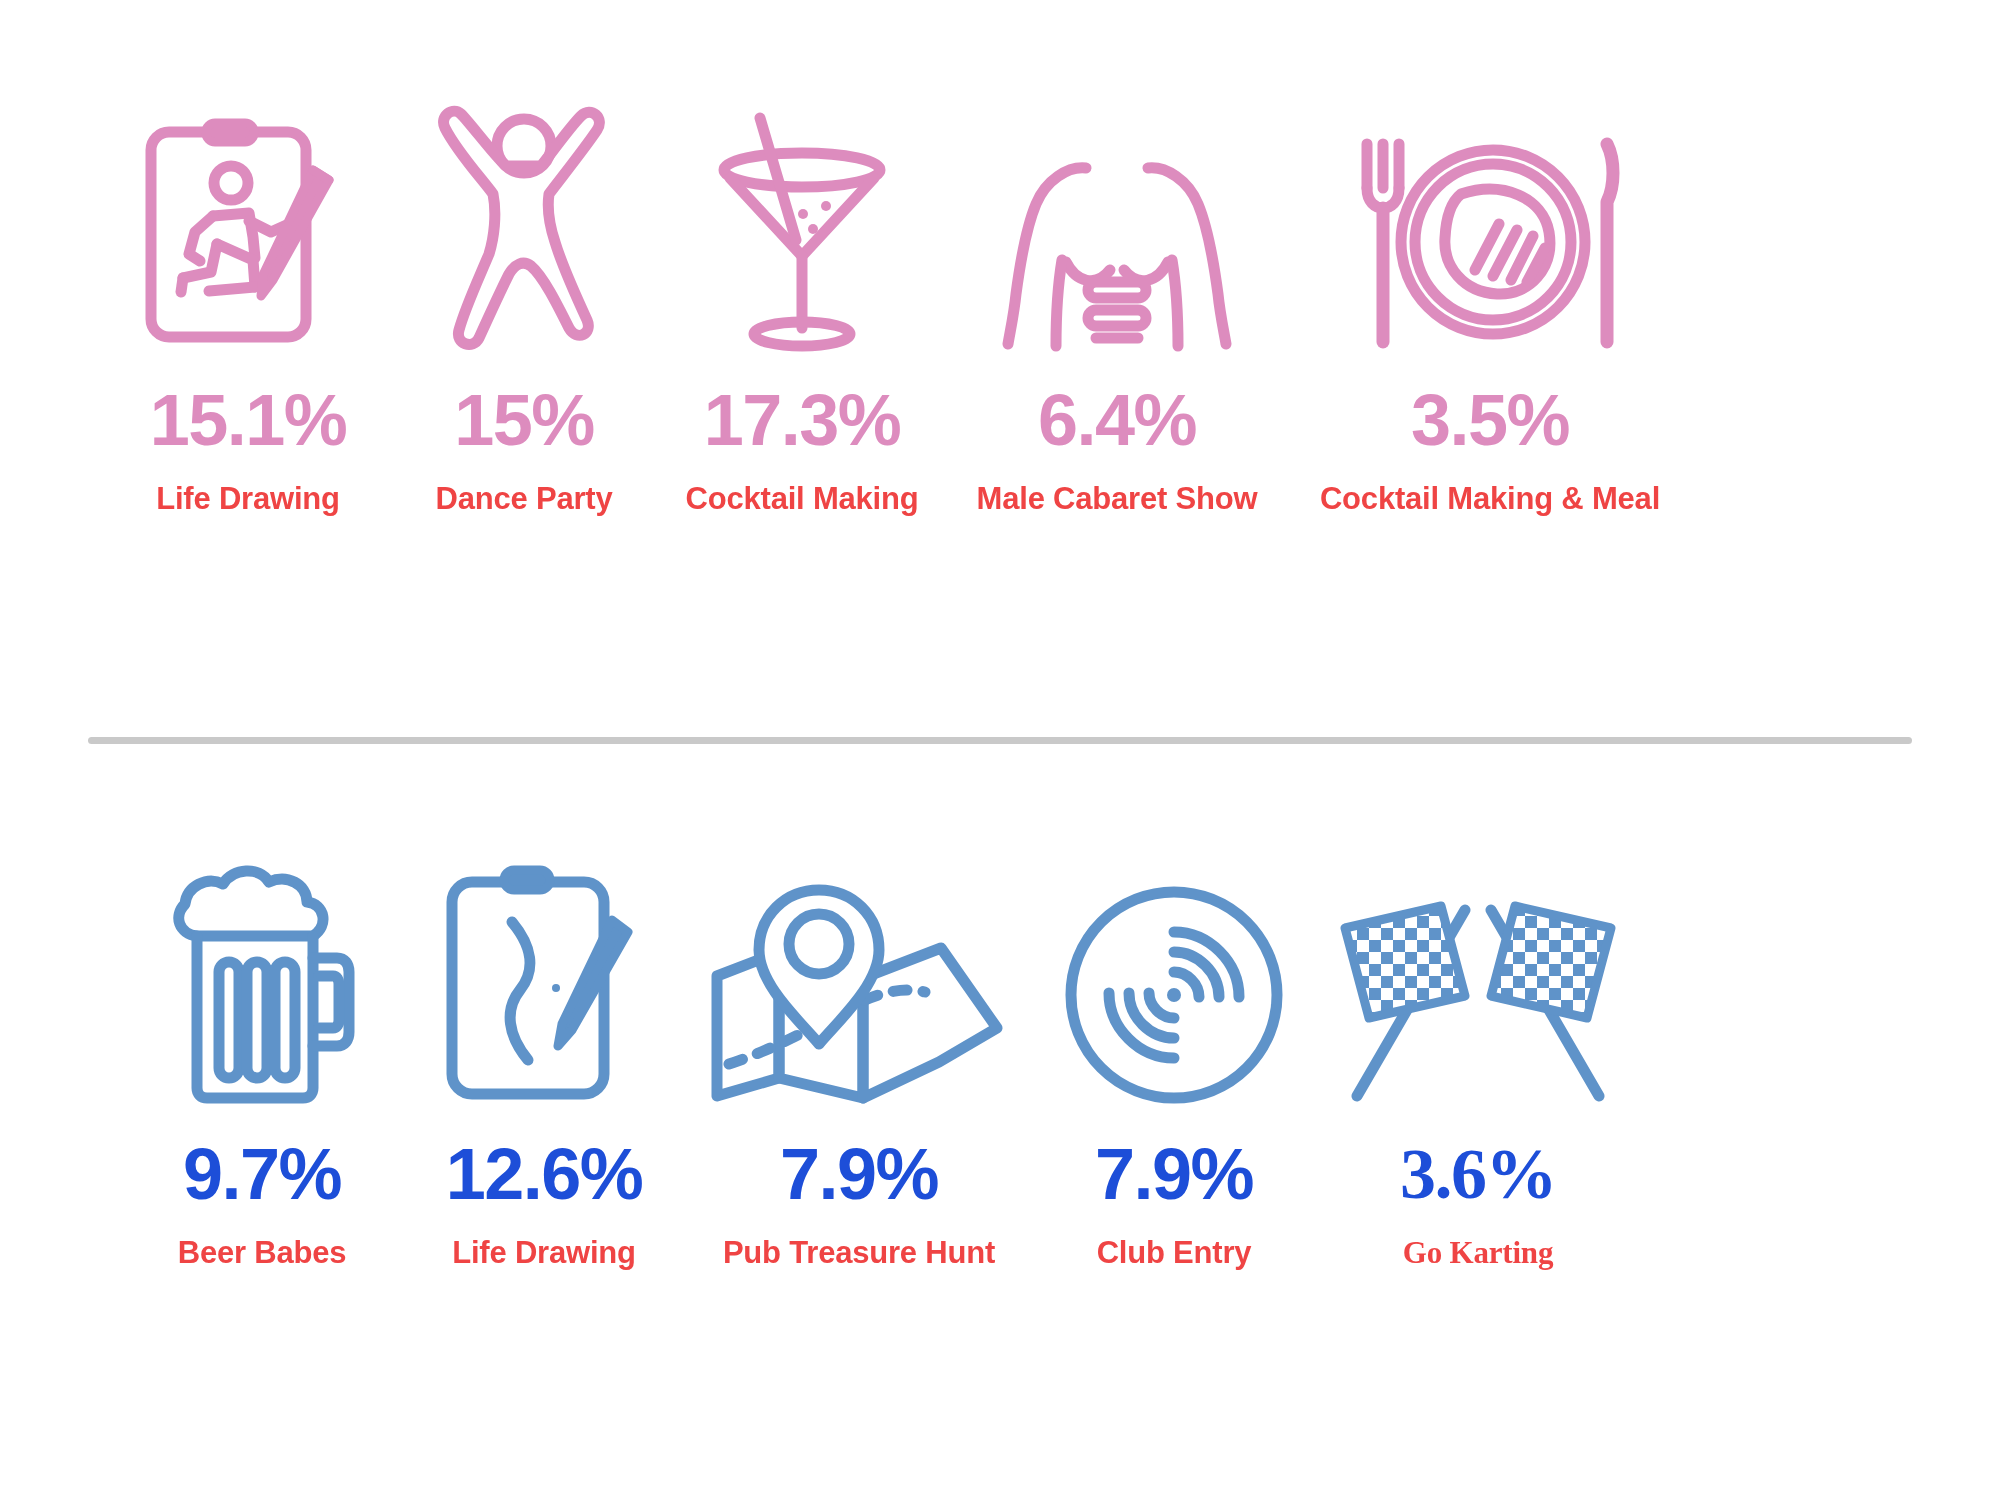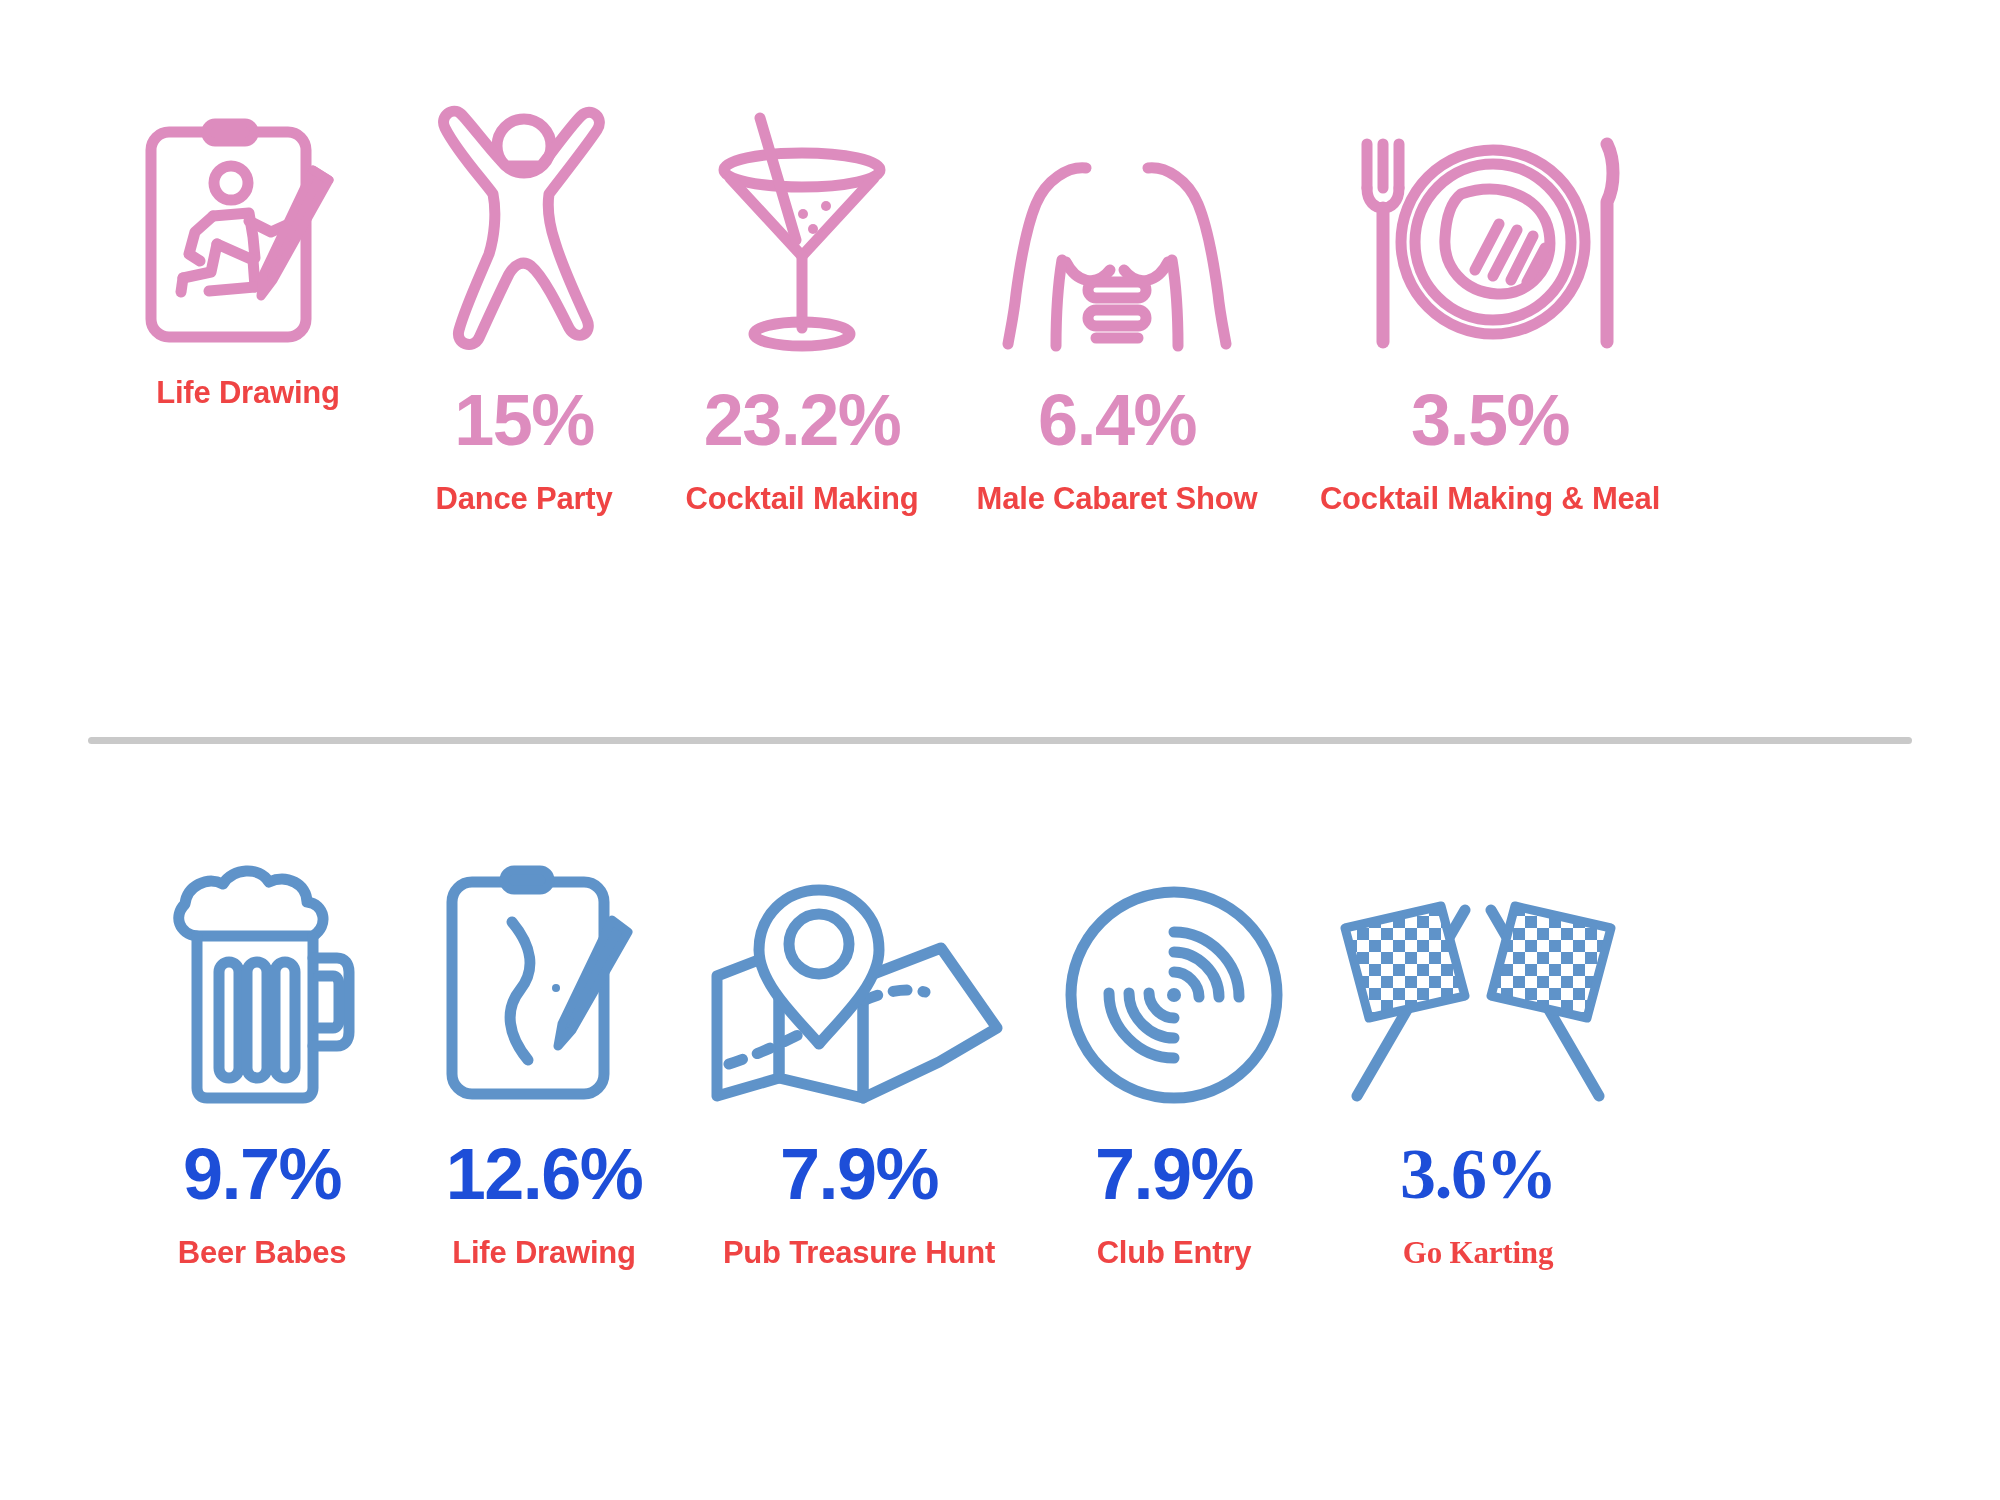--- a/index.html
+++ b/index.html
@@ -97,20 +97,21 @@
             <path d="M104 101 L126 112 L146 103"></path>
             <path d="M68 96 L50 112 L44 134 L55 141"></path>
             <path d="M72 124 L108 140 L110 167"></path>
             <path d="M72 124 L66 152 L38 158"></path>
             <path d="M110 167 L64 171"></path>
             <path d="M38 158 L36 172"></path>
             <path d="M168 50 L184 60 L128 160 L116 176 L118 155 Z" fill="#dd8cbe" stroke="#dd8cbe" stroke-width="9"></path>
             <path d="M168 50 L184 60" stroke-width="9"></path>
           </svg>
         </div>
+        <div class="pct pct--pink">15.1%</div>
         <div class="label">Life Drawing</div>
       </div>
 
       <div class="cell">
         <div class="icon-wrap">
           <svg width="186" height="248" viewBox="0 0 186 248" fill="none" stroke="#dd8cbe" stroke-width="11" stroke-linecap="round" stroke-linejoin="round">
             <circle cx="93" cy="44" r="27"></circle>
             <path d="M75 64
                      C 62 52 40 22 30 12
                      C 22 4 8 14 14 26
@@ -139,21 +140,21 @@
             <ellipse cx="88" cy="64" rx="78" ry="17"></ellipse>
             <path d="M16 72 L88 150 L160 72"></path>
             <path d="M88 150 L88 222"></path>
             <ellipse cx="88" cy="228" rx="48" ry="12"></ellipse>
             <path d="M46 12 L82 134" stroke-width="11"></path>
             <circle cx="89" cy="108" r="5" fill="#dd8cbe" stroke="none"></circle>
             <circle cx="112" cy="100" r="5" fill="#dd8cbe" stroke="none"></circle>
             <circle cx="99" cy="123" r="5" fill="#dd8cbe" stroke="none"></circle>
           </svg>
         </div>
-        <div class="pct pct--pink">23.2%</div>
+        <div class="pct pct--pink">17.3%</div>
         <div class="label">Cocktail Making</div>
       </div>
 
       <div class="cell">
         <div class="icon-wrap">
           <svg width="226" height="196" viewBox="0 0 226 196" fill="none" stroke="#dd8cbe" stroke-width="11" stroke-linecap="round" stroke-linejoin="round">
             <path d="M82 14 C 64 12 42 26 32 50 C 22 74 16 110 12 140 C 10 160 6 178 4 190"></path>
             <path d="M144 14 C 162 12 184 26 194 50 C 204 74 210 110 214 140 C 216 160 220 178 222 190"></path>
             <path d="M62 108 C 72 128 92 134 106 116"></path>
             <path d="M164 108 C 154 128 134 134 120 116"></path>

